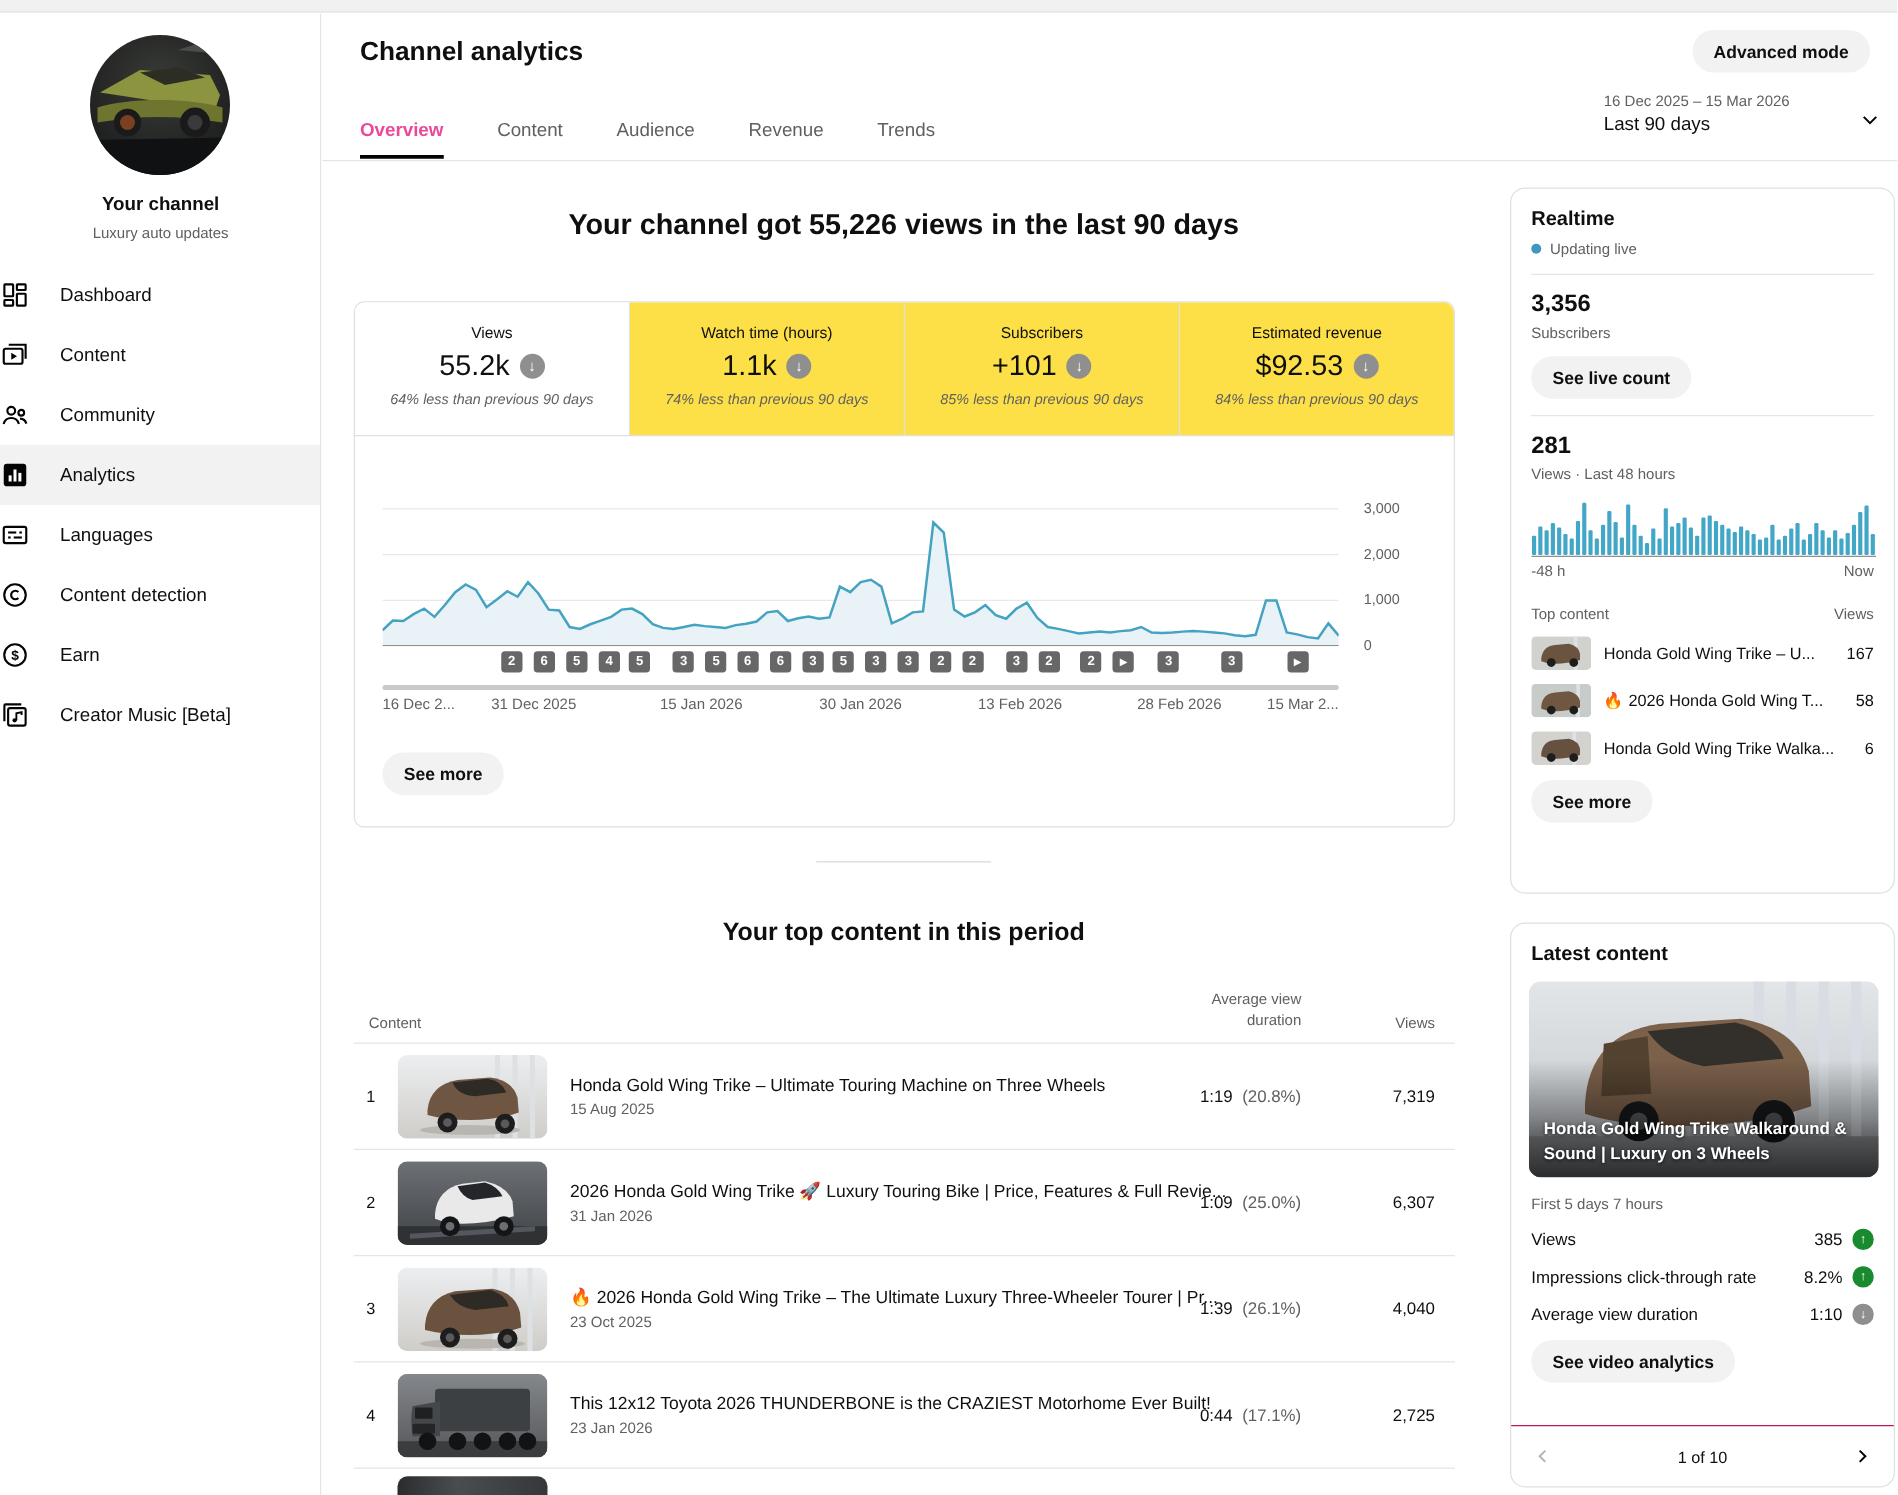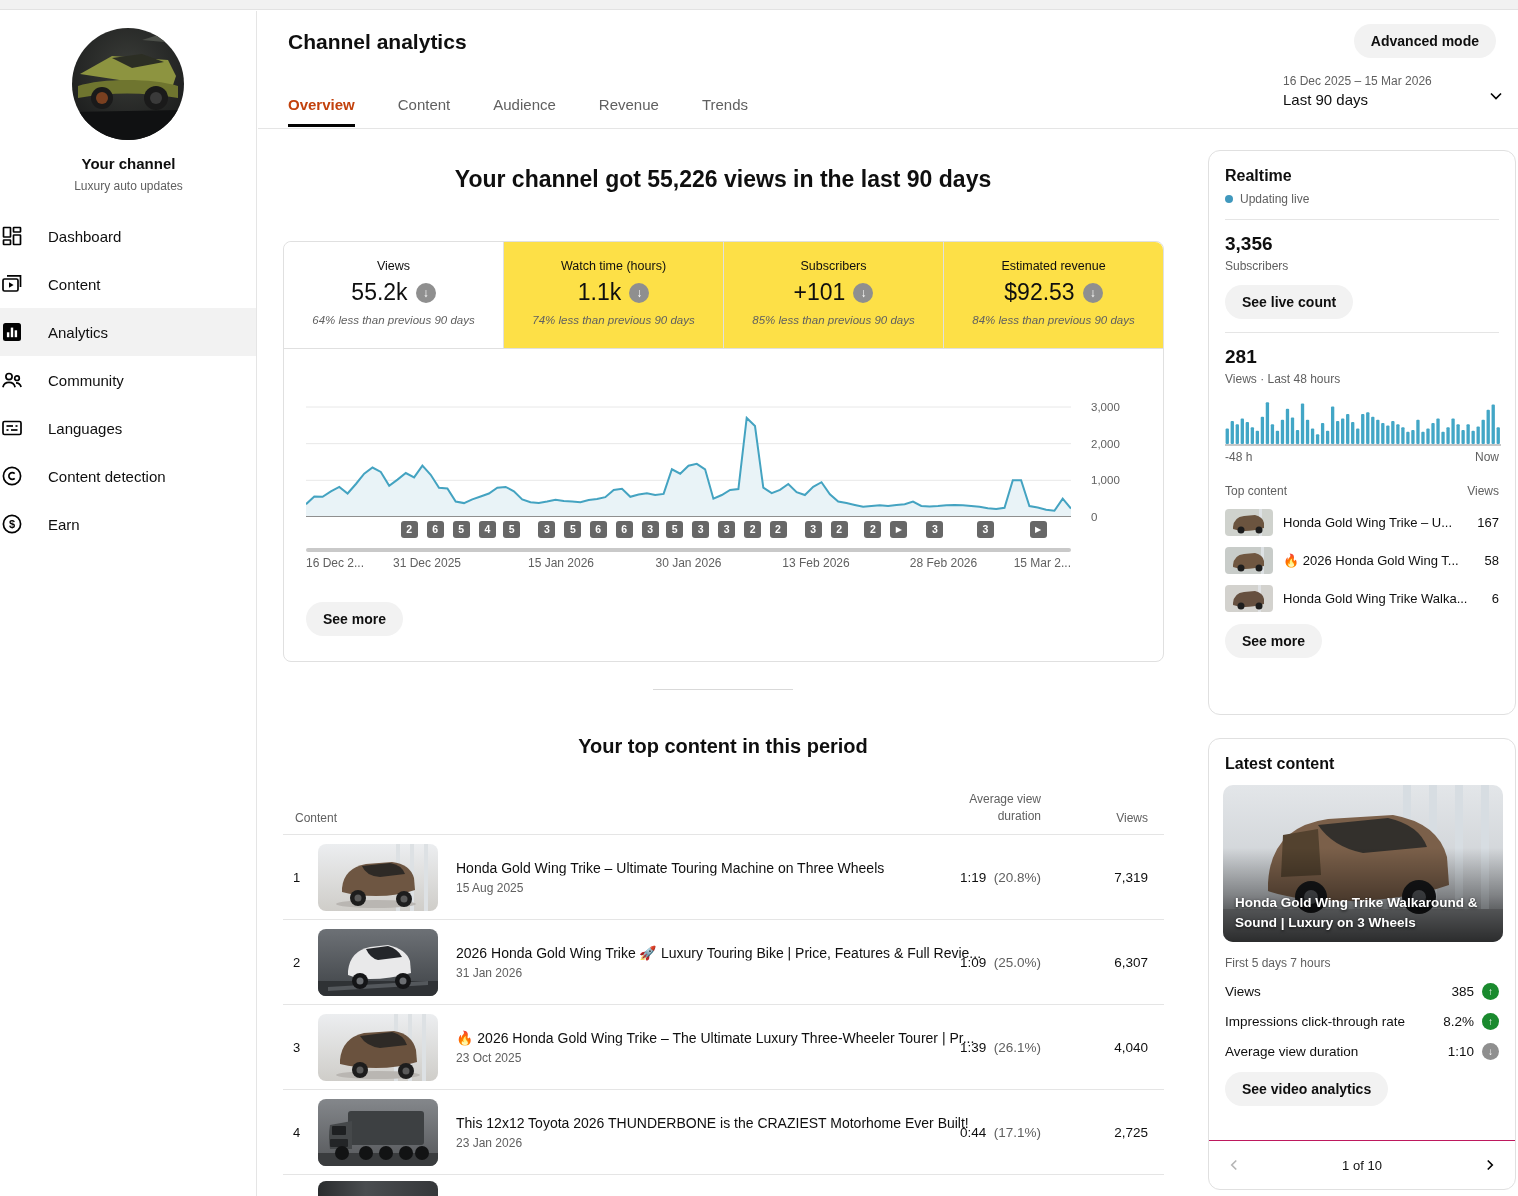--- a/index.html
+++ b/index.html
@@ -16,21 +16,21 @@
   .menu-item { display:flex; align-items:center; height:48px; cursor:pointer; }
   .menu-item.active { background:#f2f2f2; }
   .menu-item .mi-icon { width:24px; height:24px; flex:0 0 24px; }
   .menu-item .mi-label { margin-left:24px; font-size:15px; color:#0f0f0f; }
   .icon-stroke { fill:none; stroke:#030303; stroke-width:1.7; }
 
   
   .page-title { position:absolute; left:288px; top:30px; font-size:21px; font-weight:700; }
   .tabs { position:absolute; left:288px; top:96px; display:flex; gap:43px; }
   .tab { font-size:15px; color:#606060; padding-bottom:11px; cursor:pointer; }
-  .tab.active { color:#c2410c; font-weight:700; border-bottom:3px solid #030303; }
+  .tab.active { color:#ec4899; font-weight:700; border-bottom:3px solid #030303; }
   .tabs-border { position:absolute; left:258px; right:0; top:128px; border-top:1px solid #e5e5e5; }
   .advanced-btn { position:absolute; right:22px; top:24px; background:#f2f2f2; border-radius:18px; padding:9px 17px; font-size:14px; font-weight:700; cursor:pointer; }
   .date-block { position:absolute; left:1283px; top:74px; }
   .date-range { font-size:12px; color:#606060; }
   .date-preset { font-size:15px; color:#0f0f0f; margin-top:3px; }
   .date-chevron { position:absolute; left:1486px; top:86px; width:20px; height:20px; cursor:pointer; }
 
   
   .headline { position:absolute; left:288px; top:166px; width:870px; text-align:center; font-size:23px; font-weight:700; }
   .main-card { position:absolute; left:283px; top:241px; width:881px; height:421px; border:1px solid #e0e0e0; border-radius:8px; background:#fff; }
@@ -148,39 +148,39 @@
       <div class="menu-item">
         <svg class="mi-icon" viewBox="0 0 24 24">
             <g class="icon-stroke">
               <rect x="3" y="7" width="15" height="12" rx="1.5"></rect>
               <path d="M7 3.8 H20.5 V15"></path>
             </g>
             <path d="M9 10.2 L13.6 13 L9 15.8 Z" fill="#030303"></path>
           </svg>
         <span class="mi-label">Content</span>
       </div>
-      <div class="menu-item active">
-        <svg class="mi-icon" viewBox="0 0 24 24">
-            <rect x="3" y="3" width="18" height="18" rx="2.5" fill="#030303"></rect>
-            <rect x="6.9" y="12.3" width="2.4" height="4.9" fill="#fff"></rect>
-            <rect x="10.8" y="7.6" width="2.4" height="9.6" fill="#fff"></rect>
-            <rect x="14.7" y="10.3" width="2.4" height="6.9" fill="#fff"></rect>
-          </svg>
-        <span class="mi-label">Analytics</span>
-      </div>
       <div class="menu-item">
         <svg class="mi-icon" viewBox="0 0 24 24">
             <g class="icon-stroke">
               <circle cx="9" cy="8.6" r="3.1"></circle>
               <path d="M2.9 19.2 C3.7 16 6.1 14.4 9 14.4 C11.9 14.4 14.3 16 15.1 19.2"></path>
               <circle cx="17" cy="10.2" r="2.3"></circle>
               <path d="M16 14.9 C18.6 15 20.4 16.4 21.1 18.9"></path>
             </g>
           </svg>
         <span class="mi-label">Community</span>
+      </div>
+      <div class="menu-item active">
+        <svg class="mi-icon" viewBox="0 0 24 24">
+            <rect x="3" y="3" width="18" height="18" rx="2.5" fill="#030303"></rect>
+            <rect x="6.9" y="12.3" width="2.4" height="4.9" fill="#fff"></rect>
+            <rect x="10.8" y="7.6" width="2.4" height="9.6" fill="#fff"></rect>
+            <rect x="14.7" y="10.3" width="2.4" height="6.9" fill="#fff"></rect>
+          </svg>
+        <span class="mi-label">Analytics</span>
       </div>
       <div class="menu-item">
         <svg class="mi-icon" viewBox="0 0 24 24">
             <g class="icon-stroke">
               <rect x="3" y="5.5" width="18" height="13" rx="1.5"></rect>
               <path d="M6.5 10 H13"></path>
               <path d="M15.5 10 H17.5"></path>
               <path d="M6.5 14 H8.5"></path>
               <path d="M11 14 H17.5"></path>
             </g>
@@ -195,20 +195,31 @@
             </g>
           </svg>
         <span class="mi-label">Content detection</span>
       </div>
       <div class="menu-item">
         <svg class="mi-icon" viewBox="0 0 24 24">
             <circle class="icon-stroke" cx="12" cy="12" r="8.6"></circle>
             <text x="12" y="16" text-anchor="middle" font-size="11" font-weight="bold" fill="#030303" font-family="Liberation Sans, sans-serif">$</text>
           </svg>
         <span class="mi-label">Earn</span>
+      </div>
+      <div class="menu-item">
+        <svg class="mi-icon" viewBox="0 0 24 24">
+            <g class="icon-stroke">
+              <rect x="6.5" y="6.5" width="14" height="14" rx="1.5"></rect>
+              <path d="M3.5 17 V4.5 a1 1 0 0 1 1 -1 H17"></path>
+            </g>
+            <circle cx="11.7" cy="16.2" r="1.7" fill="#030303"></circle>
+            <path d="M13.1 16.2 V10.6 L17.3 9.7 V12" stroke="#030303" stroke-width="1.5" fill="none"></path>
+          </svg>
+        <span class="mi-label">Creator Music [Beta]</span>
       </div>
 
     </div>
   </div>
 
   <div class="page-title">Channel analytics</div>
   <div class="tabs">
     <div class="tab active">Overview</div>
     <div class="tab">Content</div>
     <div class="tab">Audience</div>

